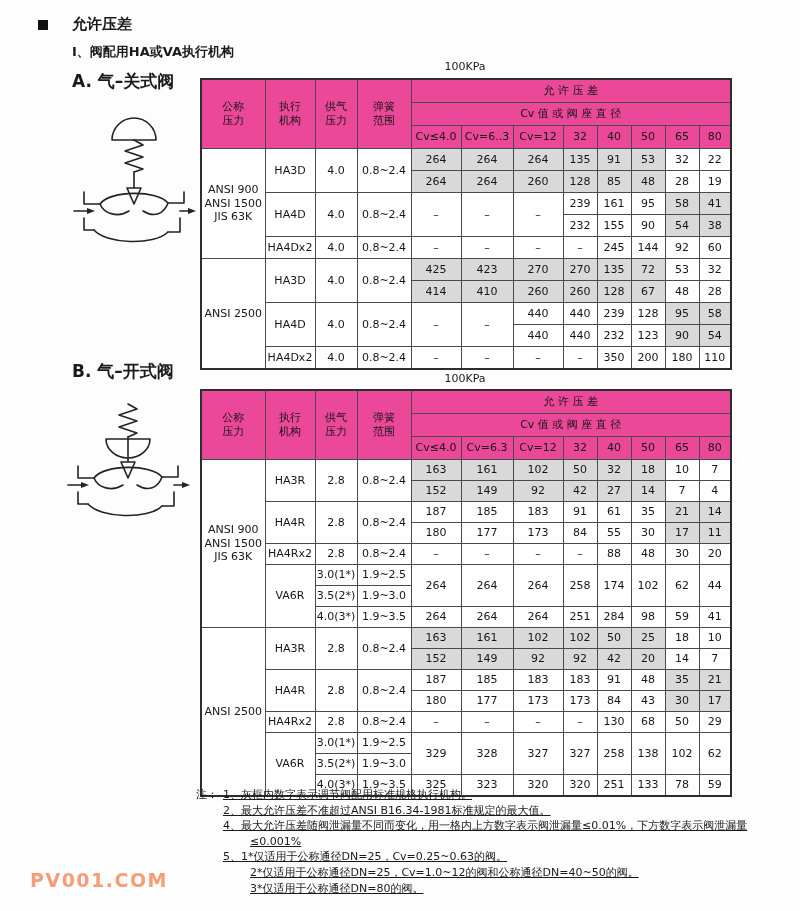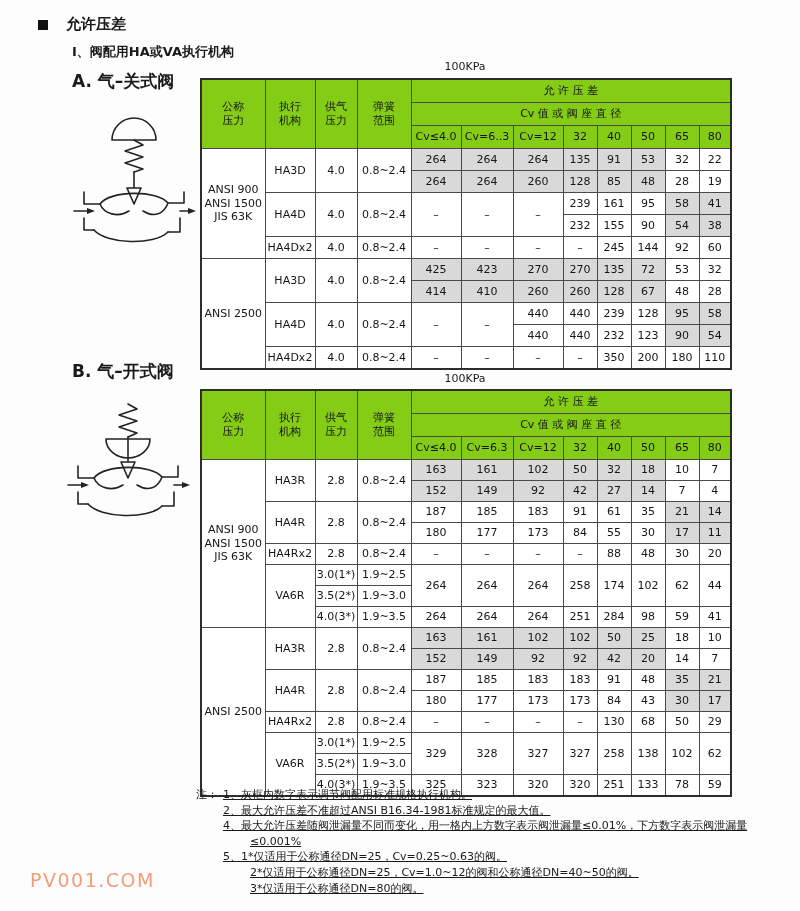--- a/index.html
+++ b/index.html
@@ -1,45 +1,45 @@
 <!DOCTYPE html>
 <html><head>
 <meta charset="utf-8">
 <style>
   html,body{margin:0;padding:0;background:#fff;}
   .page{position:relative;width:800px;height:911px;background:#fdfdfd;
         font-family:"DejaVu Sans","Liberation Sans",sans-serif;color:#1a1a1a;overflow:hidden;}
   .abs{position:absolute;}
-  .title{left:38px;top:15px;font-size:15px;font-weight:bold;display:flex;align-items:center;gap:18px;}
+  .title{left:38px;top:15px;font-size:15px;font-weight:bold;display:flex;align-items:center;gap:24px;}
   .sqmark{width:10px;height:10px;background:#111;display:inline-block;}
   .sec1{left:72px;top:43px;font-size:13px;font-weight:600;}
   .cap{font-size:17px;font-weight:600;}
   .capA{left:72px;top:70px;}
   .capB{left:72px;top:360px;}
   .kpa{width:530px;text-align:center;font-size:11px;}
   .kpaA{left:200px;top:60px;}
   .kpaB{left:200px;top:372px;}
   .tblA{left:200px;top:78px;}
   .tblB{left:200px;top:389px;}
   table.ptable{border-collapse:collapse;table-layout:fixed;width:530px;background:#fff;
     border:2px solid #2d2d2d;}
   table.ptable td{border:1px solid #4a4a4a;text-align:center;vertical-align:middle;
     font-size:11px;padding:0 1px;white-space:pre-line;line-height:1.25;color:#161616;}
   table.tb-a td{height:21px;}
   table.tb-b td{height:20px;}
-  td.hd{background:#84cc16;height:22px !important;}
+  td.hd{background:#ec4899;height:22px !important;}
   td.g{background:#d9d9d9;}
   td.grp{text-align:left;padding-left:5px;}
   .diag{stroke:#222;fill:none;stroke-width:1.6;stroke-linecap:round;stroke-linejoin:round;}
   .diag .fillw{fill:#fdfdfd;}
   .diag .solid{fill:#222;stroke:none;}
   .notes{left:196px;top:787px;width:578px;font-size:11px;line-height:1.42;display:flex;}
   .notes .prefix{width:27px;flex:none;}
   .note-item{padding-left:27px;text-indent:-27px;white-space:pre-line;text-decoration:underline;}
-  .watermark{left:30px;top:869px;font-size:19px;letter-spacing:1.5px;color:#f59d79;}
+  .watermark{left:30px;top:869px;font-size:19px;letter-spacing:1.5px;color:#f59d79;font-weight:bold;}
 </style>
 </head>
 <body>
 
 <div class="page">
 
   <div class="abs title">
     <span class="sqmark"></span>
     <span>允许压差</span>
   </div>

